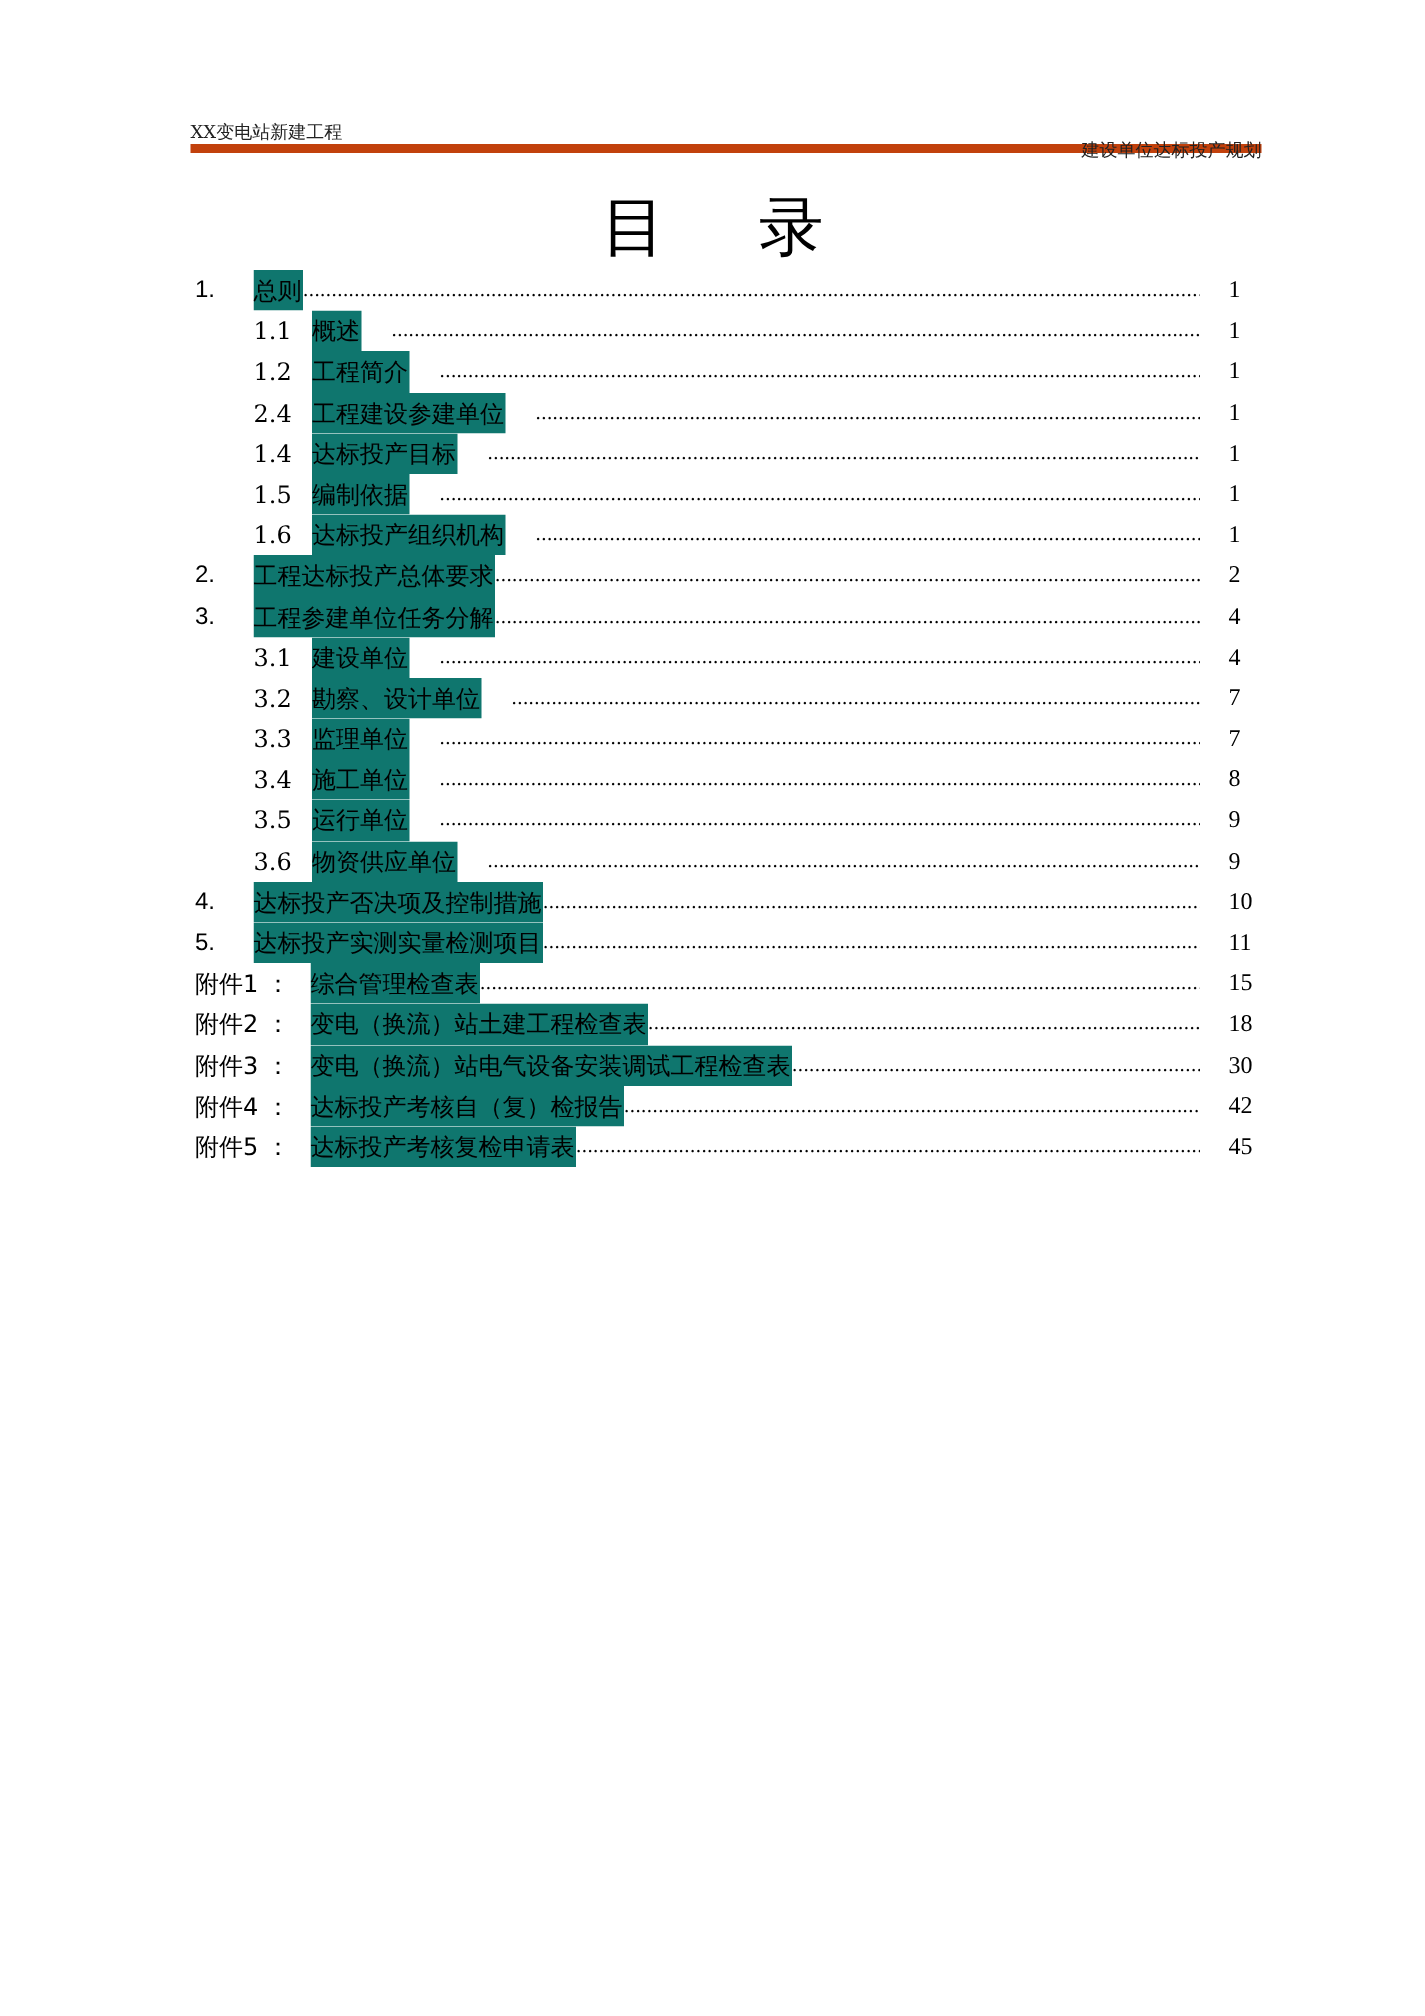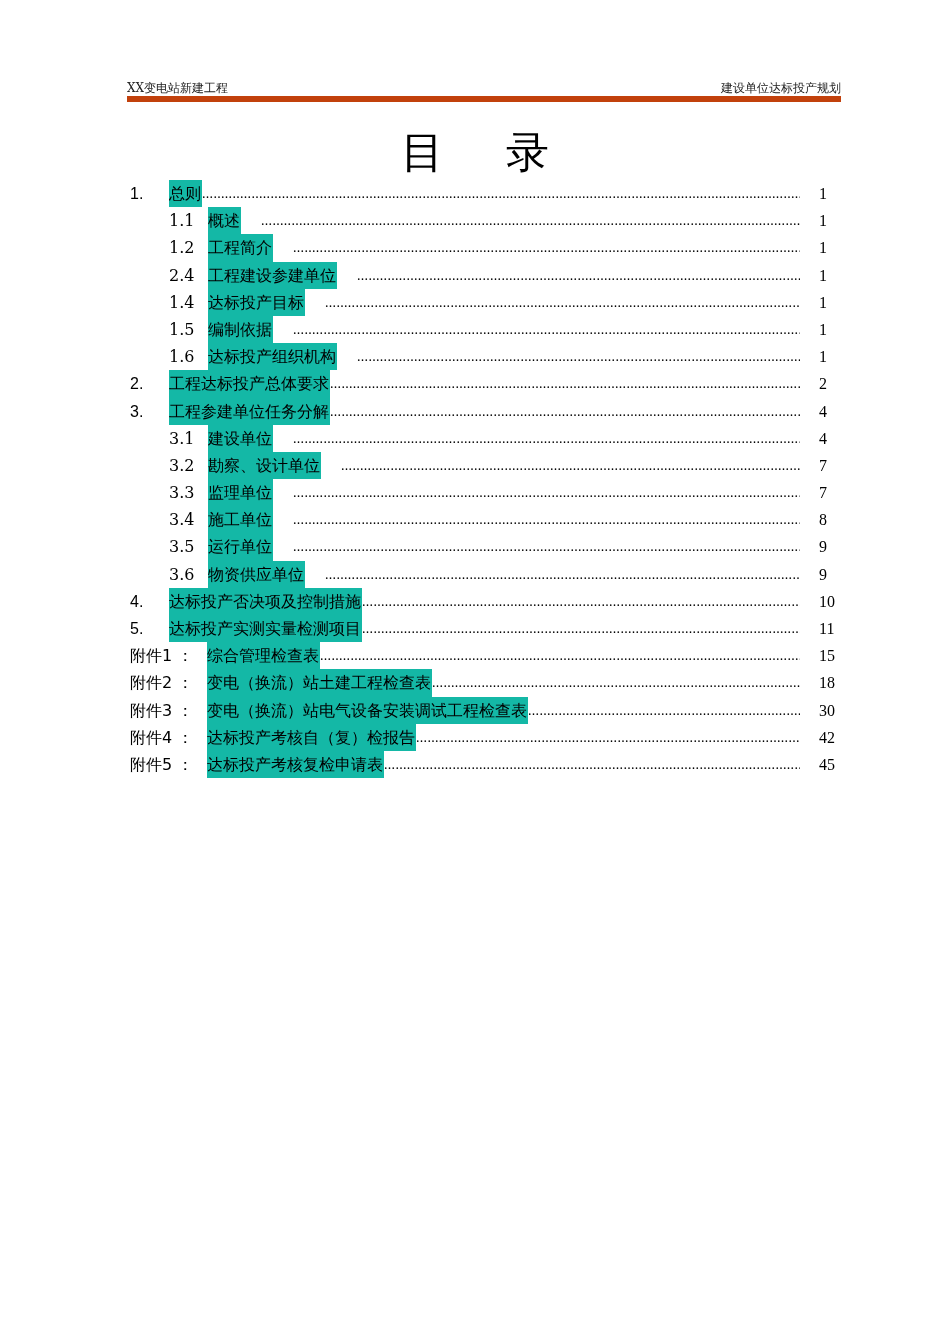--- a/index.html
+++ b/index.html
@@ -5,39 +5,39 @@
     html, body { margin: 0; padding: 0; background: #ffffff; }
     body { width: 950px; height: 1344px; position: relative; overflow: hidden; color: #000; }
     .page { position: absolute; left: 0; top: 0; width: 950px; height: 1344px; background: #fff; }
     .header {
       position: absolute; left: 127px; top: 80px; width: 714px; height: 16px;
       border-bottom: 6px solid #c2410c;
       font-family: "DejaVu Serif", "Liberation Serif", serif; font-size: 12px; line-height: 16px;
       color: #222;
     }
     .header .left { position: absolute; left: 0; top: 0; }
-    .header .right { position: absolute; right: 0; top: 0; }
+    .header .right { position: absolute; right: 0; top: 12px; }
     .title {
       position: absolute; left: 0; top: 130px; width: 950px; text-align: center;
       font-family: "DejaVu Sans", "Liberation Sans", sans-serif; font-size: 43px; line-height: 44px;
       letter-spacing: 0;
     }
     .title span { display: inline-block; }
     .title .gap { width: 62px; }
     .toc { position: absolute; left: 130px; top: 180px; width: 712px; }
     .row {
       position: relative; height: 27.2px; line-height: 27.2px;
       font-family: "DejaVu Serif", "Liberation Serif", serif; font-size: 16px;
       white-space: nowrap;
     }
     .row .num { position: absolute; top: 0; font-family: "Liberation Sans", sans-serif; }
     .row .lead {
       position: absolute; top: 0; right: 42px; display: flex; overflow: hidden;
     }
-    .row .txt { background: #14b8a6; padding-right: 1px; flex: 0 0 auto; }
+    .row .txt { background: #0f766e; padding-right: 1px; flex: 0 0 auto; }
     .row .dots {
       flex: 1 1 auto; overflow: hidden; color: #000;
       font-family: "Liberation Serif", serif; font-size: 14px; letter-spacing: 0.3px;
     }
     .row .pg {
       position: absolute; top: 0; left: 689px;
       font-family: "Liberation Serif", serif; font-size: 16px;
     }
     .lvl1 .num { left: 0; }
     .lvl1 .lead { left: 39px; }

